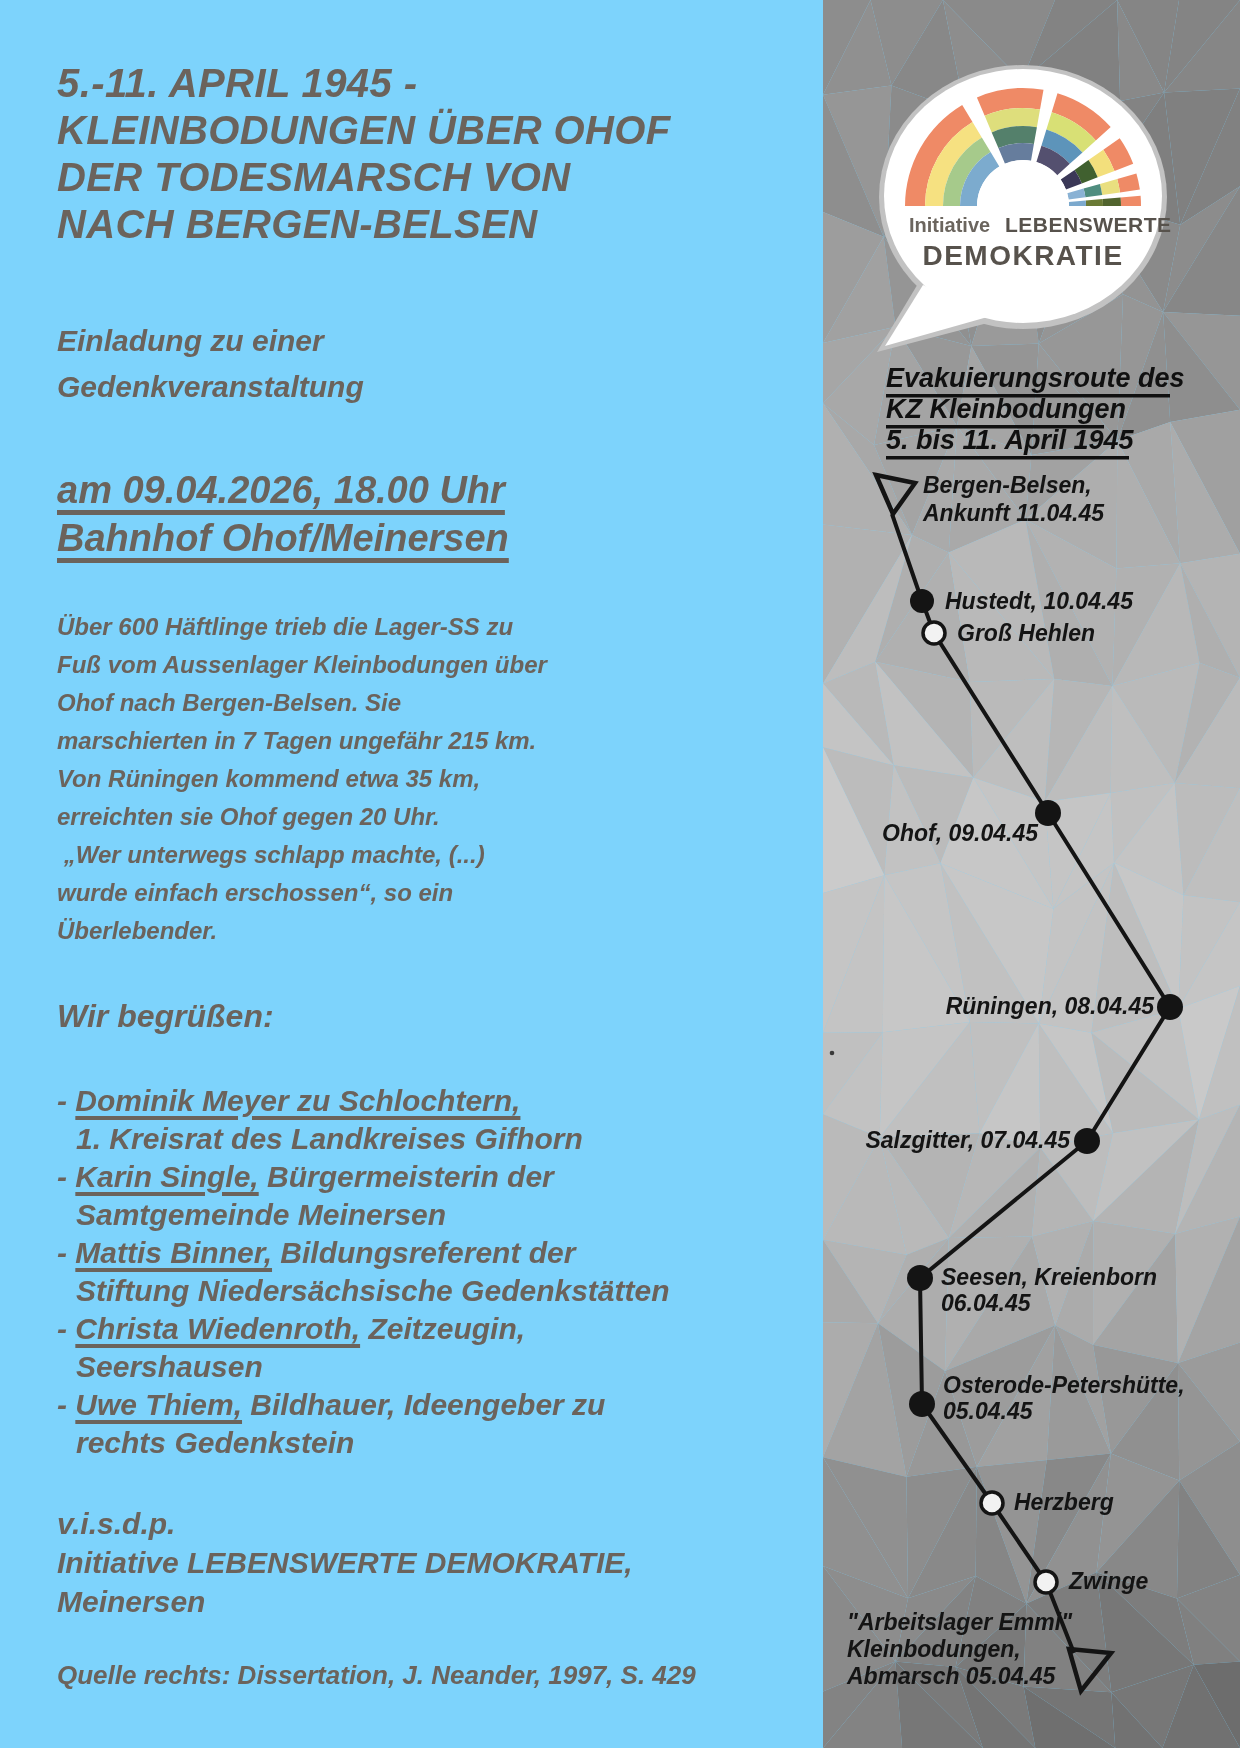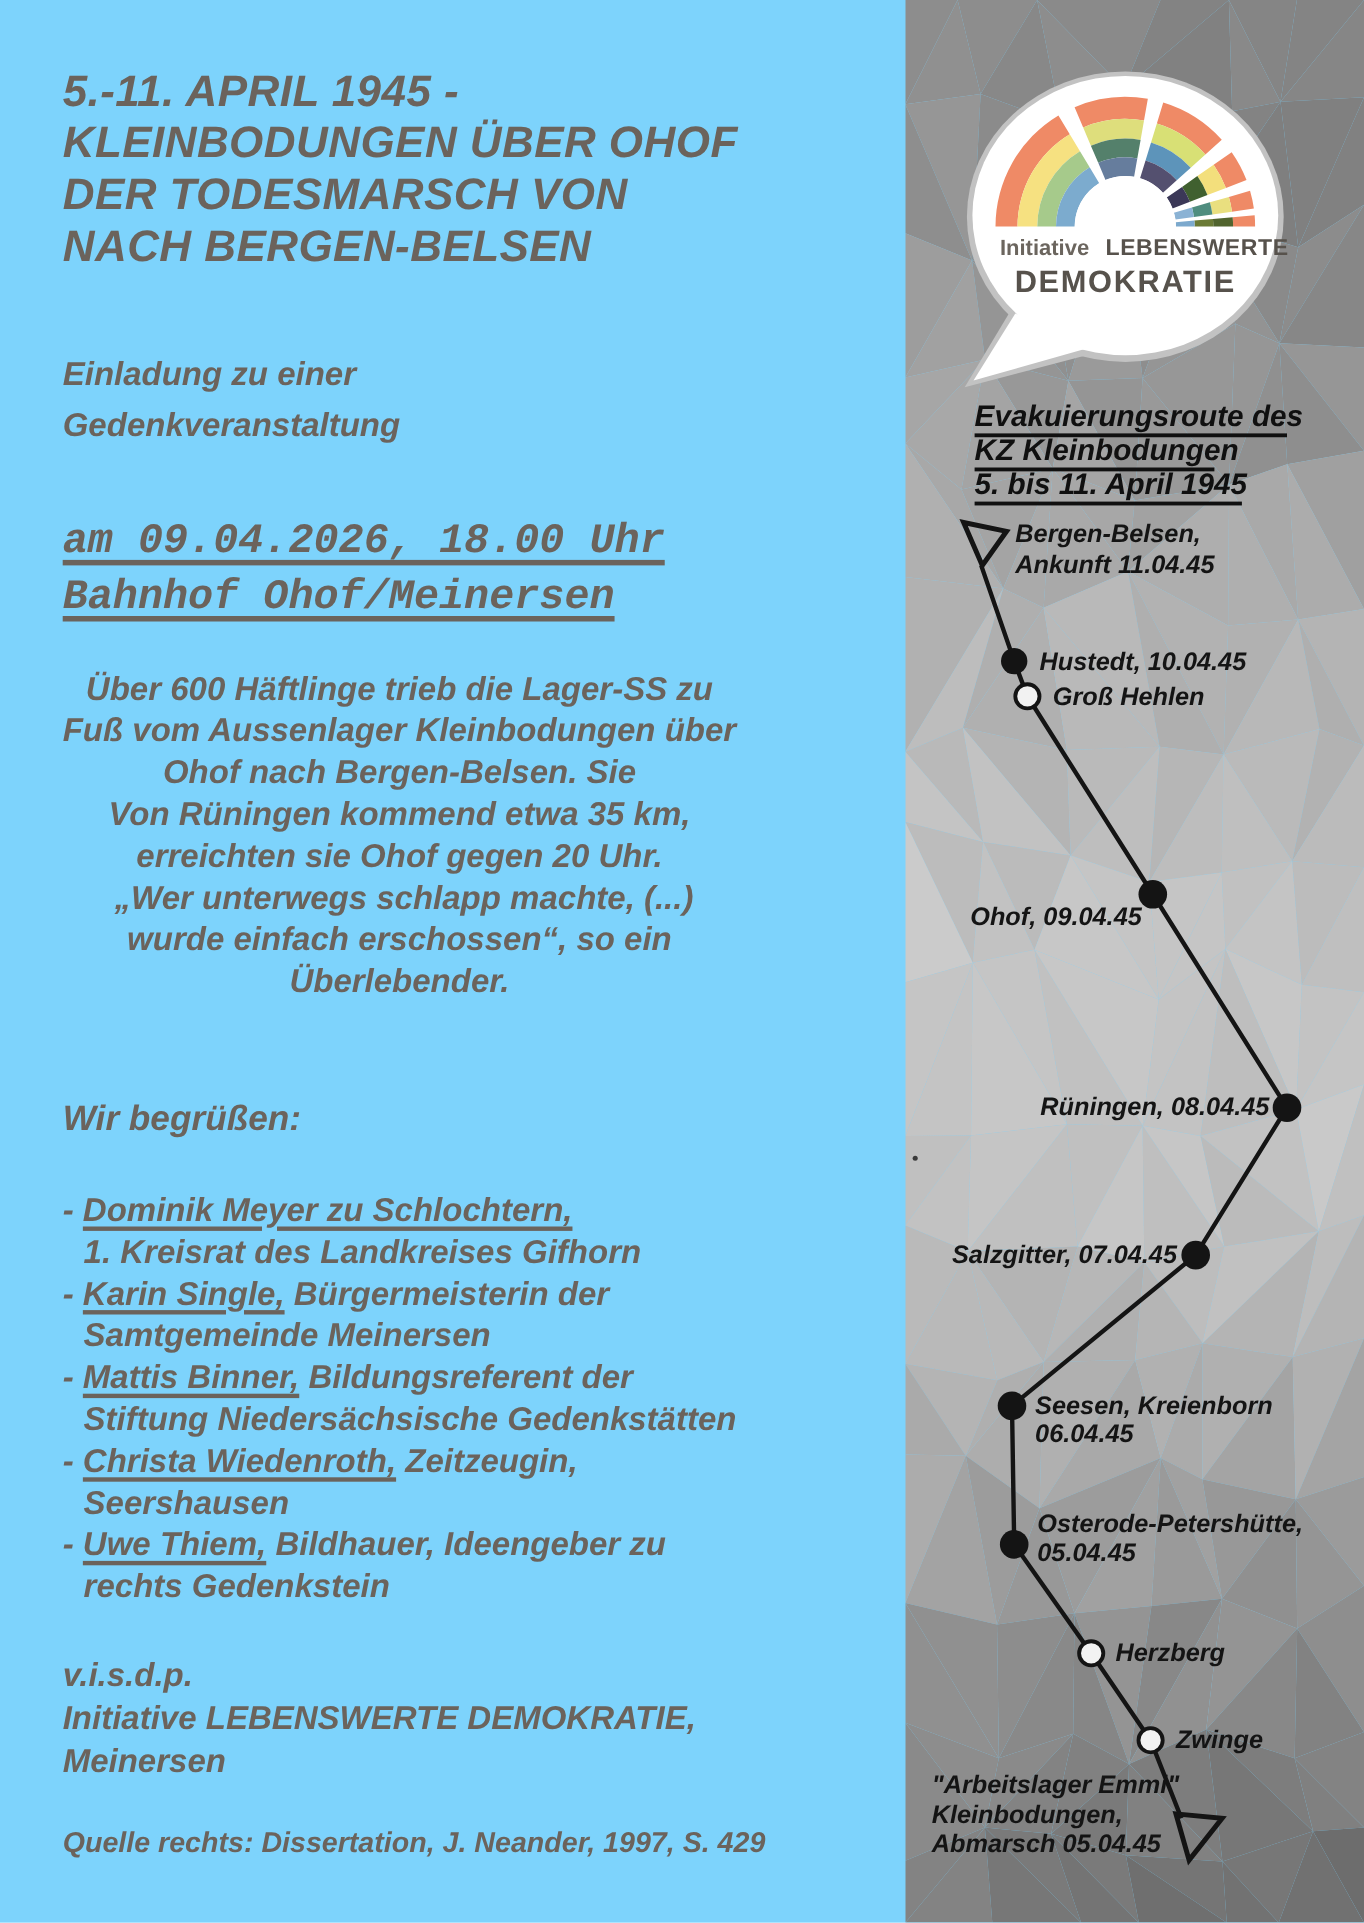--- a/index.html
+++ b/index.html
@@ -3,22 +3,22 @@
 <meta charset="utf-8">
 <style>
   html,body{margin:0;padding:0;background:#ffffff;}
   #page{position:relative;width:1240px;height:1748px;background:#7dd3fc;overflow:hidden;
         font-family:"Liberation Sans",sans-serif;}
   .ink{color:#6b635c;}
   .blk{position:absolute;left:57px;font-style:italic;font-weight:700;}
   #title{top:60px;font-size:40px;line-height:47px;letter-spacing:.4px;}
   #subtitle{top:318px;font-size:30px;line-height:46px;}
   #event{top:466px;font-size:38px;line-height:48px;}
-  #event .uline{text-decoration:underline;text-decoration-thickness:5px;text-underline-offset:7px;font-family:Liberation Mono, monospace;}
-  #body{top:608px;font-size:30px;line-height:38px;text-align:center;}
+  #event .uline{text-decoration:underline;text-decoration-thickness:5px;text-underline-offset:7px;}
+  #body{top:608px;font-size:24px;line-height:38px;}
   #greeting{top:996px;font-size:32px;line-height:40px;}
   #guests{top:1082px;font-size:30px;line-height:38px;}
   #guests .cont{padding-left:19px;}
   .gname{text-decoration:underline;text-decoration-thickness:4px;text-underline-offset:5px;}
   #visdp{top:1504px;font-size:30px;line-height:39px;}
   #source{top:1658px;font-size:26px;line-height:34px;}
   #sidebar{position:absolute;top:0;left:823px;width:417px;height:1506px;}
   #sidebar svg{display:block;}
   .maptext{font-family:"Liberation Sans",sans-serif;font-weight:700;font-style:italic;
            font-size:23px;fill:#141414;}
@@ -47,20 +47,21 @@
 
   <div id="event" class="blk ink">
     <div><span class="uline">am 09.04.2026, 18.00 Uhr</span></div>
     <div><span class="uline">Bahnhof Ohof/Meinersen</span></div>
   </div>
 
   <div id="body" class="blk ink">
     <div>Über 600 Häftlinge trieb die Lager-SS zu</div>
     <div>Fuß vom Aussenlager Kleinbodungen über</div>
     <div>Ohof nach Bergen-Belsen. Sie</div>
+    <div>marschierten in 7 Tagen ungefähr 215 km.</div>
     <div>Von Rüningen kommend etwa 35 km,</div>
     <div>erreichten sie Ohof gegen 20 Uhr.</div>
     <div>&nbsp;„Wer unterwegs schlapp machte, (...)</div>
     <div>wurde einfach erschossen“, so ein</div>
     <div>Überlebender.</div>
   </div>
 
   <div id="greeting" class="blk ink">Wir begrüßen:</div>
 
   <div id="guests" class="blk ink">

